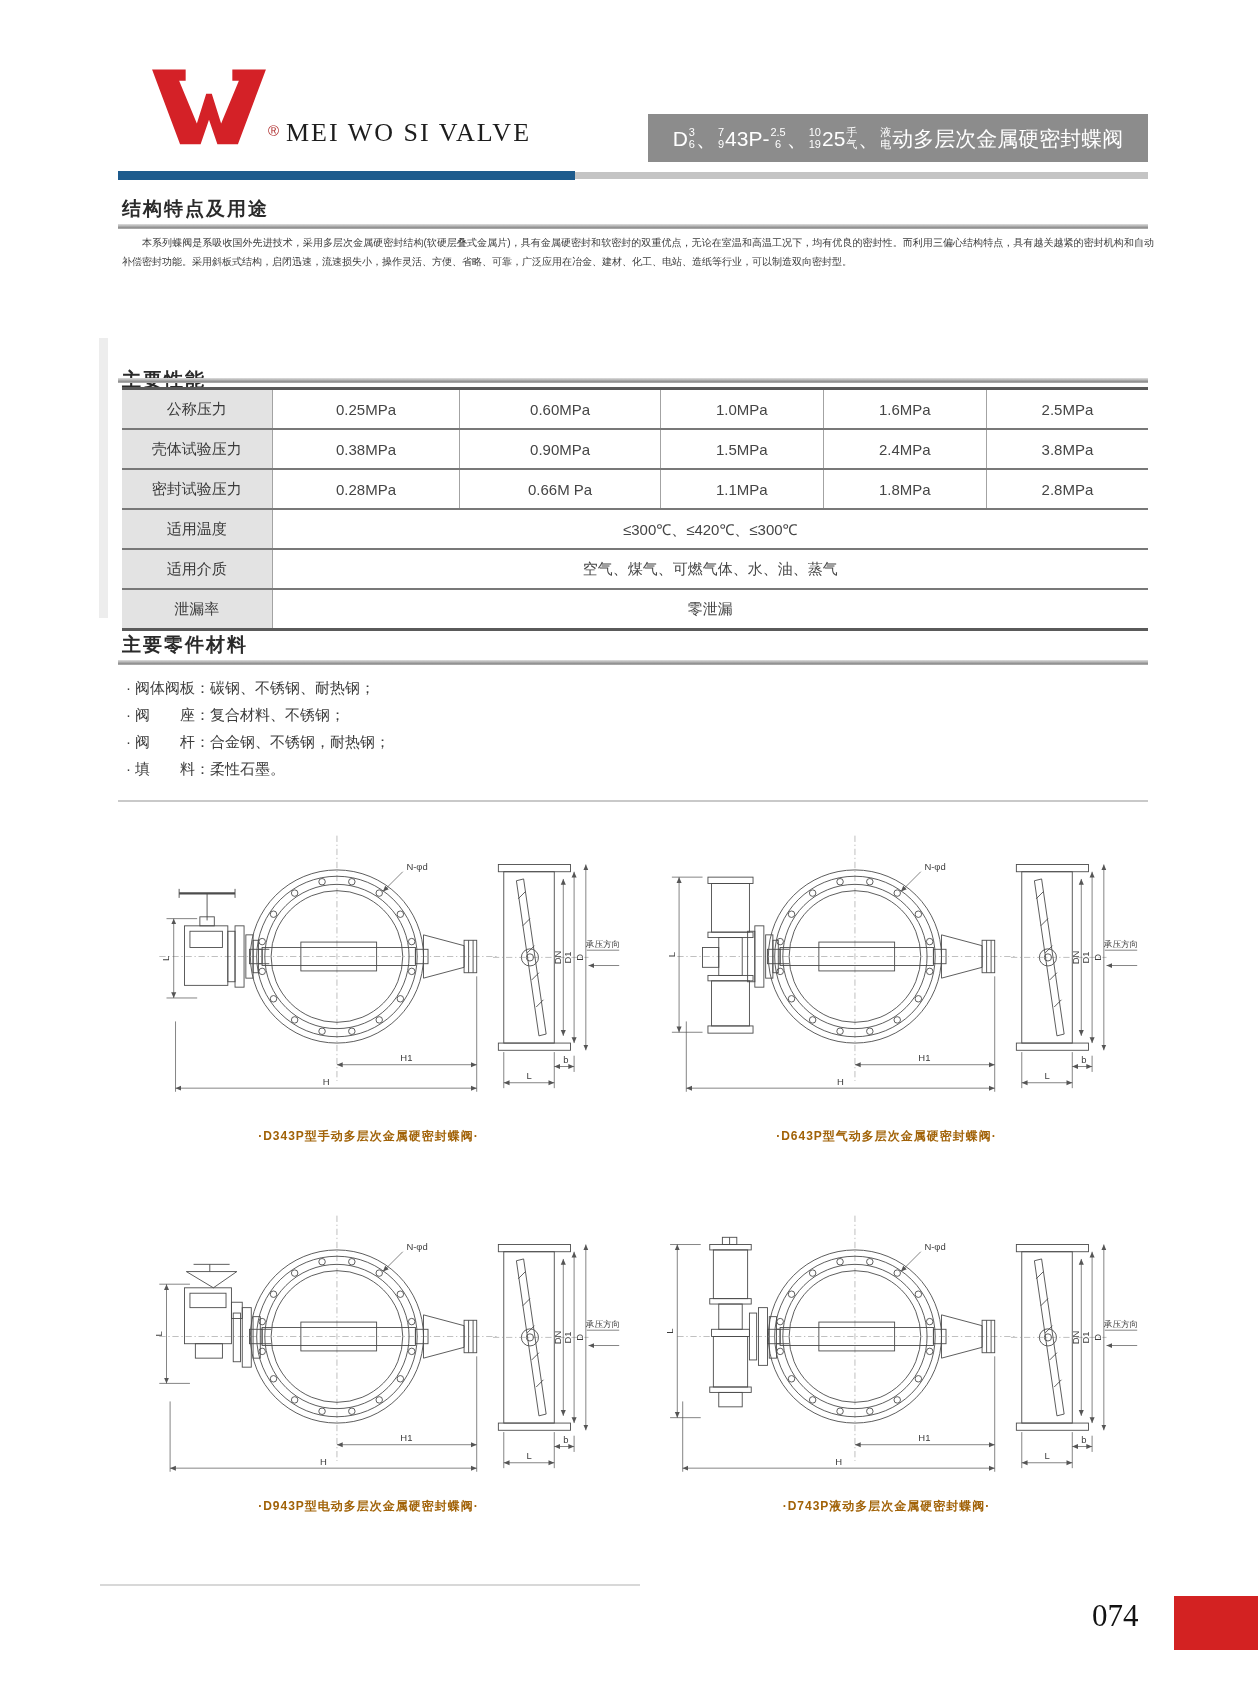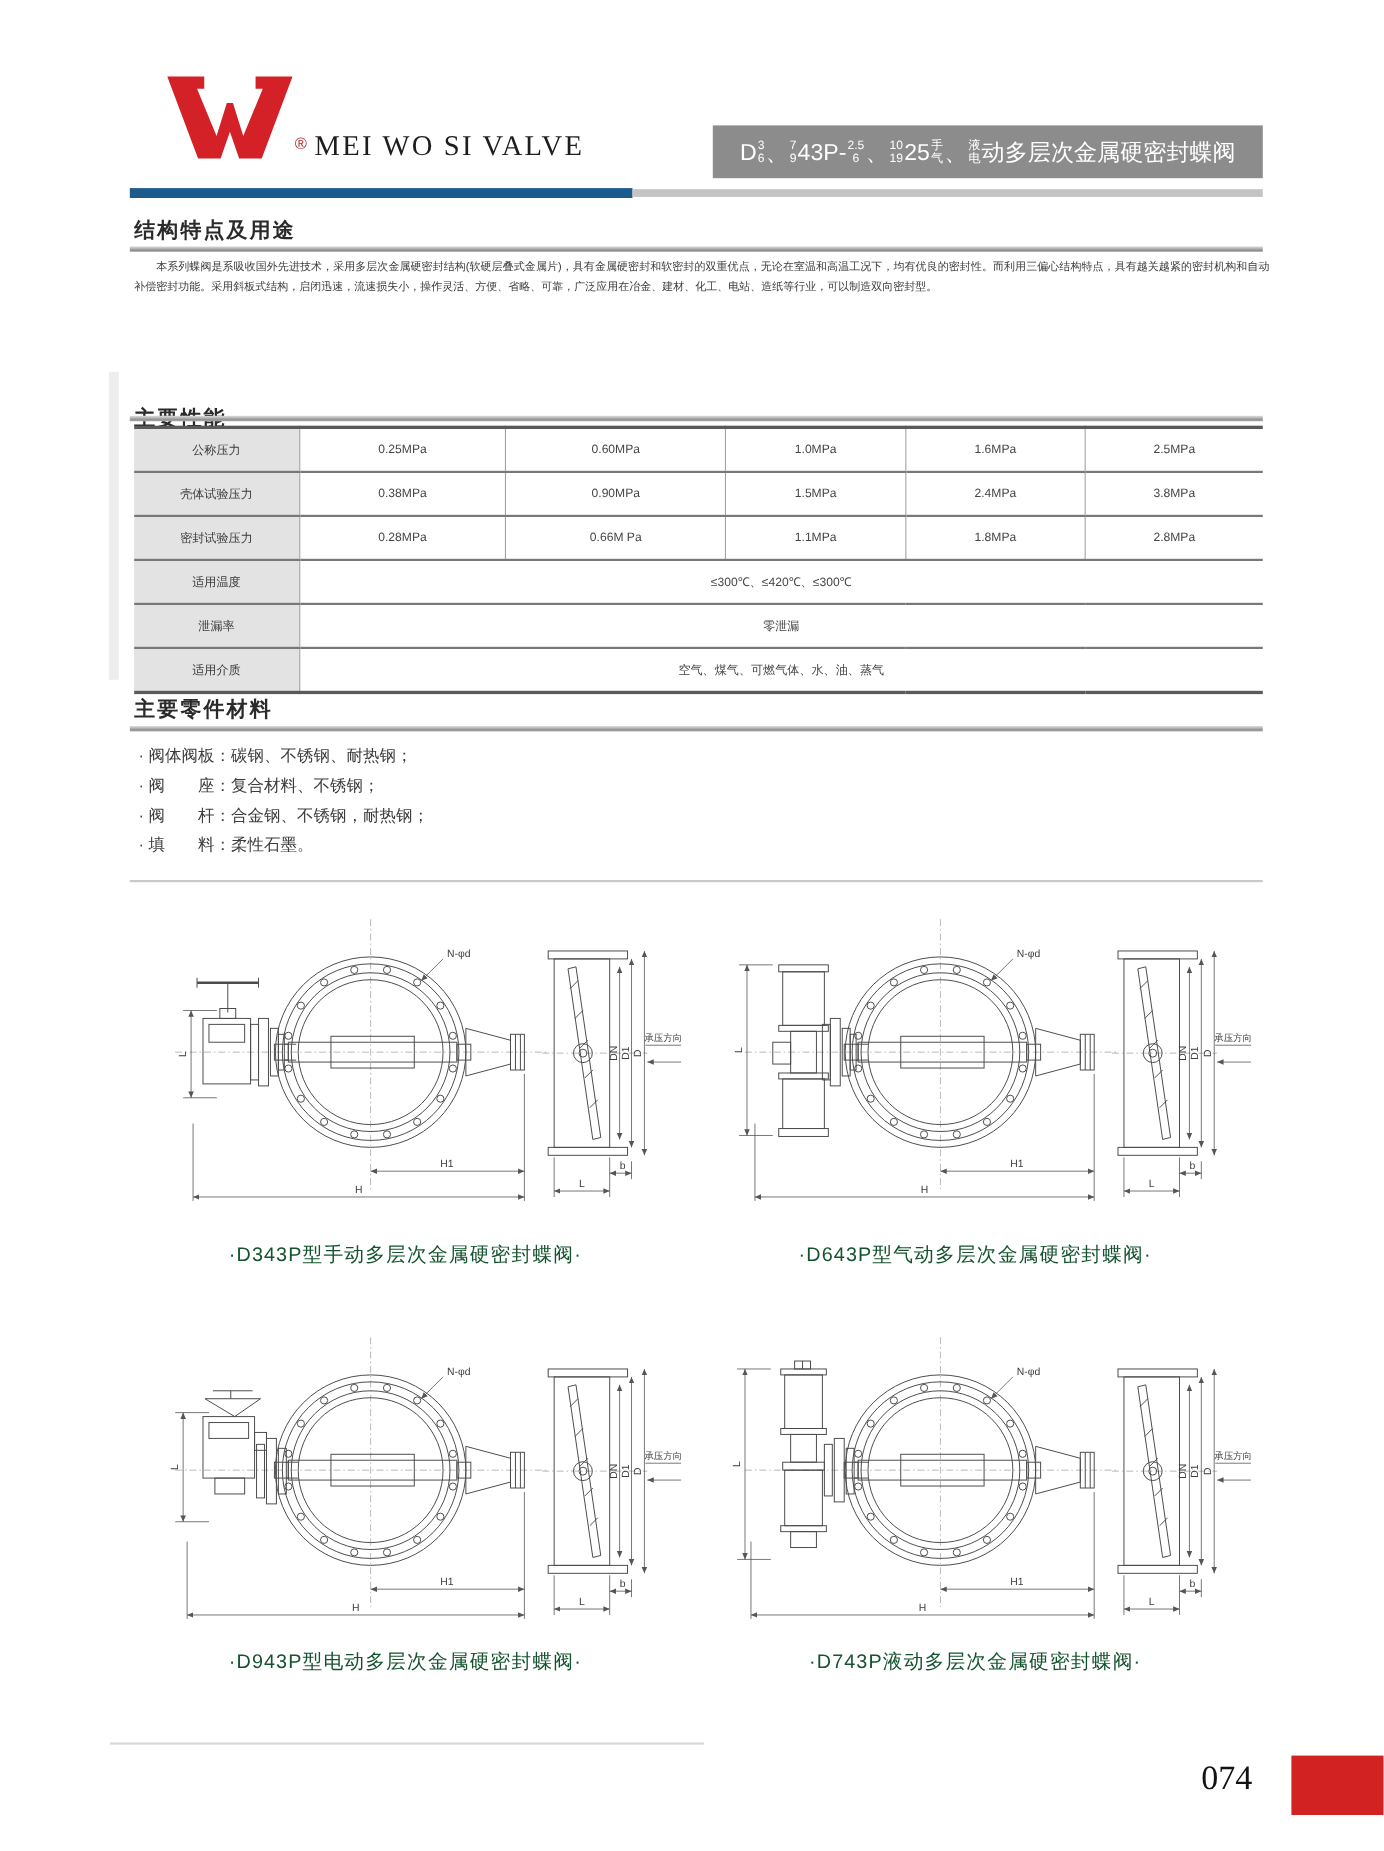--- a/index.html
+++ b/index.html
@@ -26,39 +26,39 @@
   
   .sec-title{position:absolute;left:122px;font-size:19px;font-weight:bold;color:#2a2a2a;letter-spacing:2px;}
   .rule{position:absolute;left:118px;width:1030px;height:5px;
         background:linear-gradient(to bottom,#dedede 0%,#8d8d8d 75%,#b9b9b9 100%);}
   .para{position:absolute;left:122px;top:234px;width:1032px;font-size:10px;line-height:1.85;
         color:#3b3b3b;text-indent:2em;text-align:justify;}
 
   
   table.perf{position:absolute;left:122px;top:387px;width:1026px;border-collapse:collapse;
         border-top:3px solid #5a5a5a;border-bottom:3px solid #5a5a5a;}
-  table.perf td{height:36px;text-align:center;vertical-align:middle;font-size:11px;color:#454545;
+  table.perf td{height:36px;text-align:center;vertical-align:middle;font-size:15px;color:#454545;
         border-top:2px solid #787878;}
   table.perf tr:first-child td{border-top:none;}
   table.perf td + td{border-left:1px solid #a3a3a3;margin-left:39px;}
   table.perf td.hcol{background:#e3e3e3;color:#3a3a3a;}
 
   .scan-edge{position:absolute;left:99px;top:338px;width:9px;height:280px;background:#ededed;}
 
   
   .materials{position:absolute;left:126px;top:674px;font-size:15px;color:#3c3c3c;}
   .mline{height:27px;line-height:27px;white-space:nowrap;}
   .mbullet{margin-right:4px;}
   .mlabel{display:inline-block;width:4em;text-align:justify;text-align-last:justify;}
   .divider{position:absolute;left:118px;top:800px;width:1030px;height:2px;background:#c9c9c9;}
 
   
   .draw{position:absolute;width:505px;height:289px;}
   .draw svg{width:100%;height:100%;}
-  .cap{position:absolute;width:505px;text-align:center;font-size:18px;color:#14532d;letter-spacing:1px;}
+  .cap{position:absolute;width:505px;text-align:center;font-size:12px;color:#a16207;letter-spacing:1px;font-weight:bold;}
   .s{fill:none;stroke:#4c4c4c;stroke-width:1;}
   .s2{fill:none;stroke:#4c4c4c;stroke-width:2.4;}
   .cl{fill:none;stroke:#9a9a9a;stroke-width:0.7;stroke-dasharray:7 3 1.5 3;}
   .dim{fill:none;stroke:#555;stroke-width:0.8;}
   .t{font:10.5px "Liberation Sans",sans-serif;fill:#3d3d3d;}
   .t9{font:9.5px "Liberation Sans",sans-serif;fill:#3d3d3d;}
 
   
   .foot-line{position:absolute;left:100px;top:1584px;width:540px;height:2px;background:#d8d8d8;}
   .site{position:absolute;left:130px;top:1596px;font-size:26px;letter-spacing:2px;color:#e11d1d;
@@ -154,26 +154,26 @@
           <td>0.66M Pa</td>
           <td>1.1MPa</td>
           <td>1.8MPa</td>
           <td>2.8MPa</td>
         </tr>
         <tr>
           <td class="hcol">适用温度</td>
           <td colspan="5">≤300℃、≤420℃、≤300℃</td>
         </tr>
         <tr>
+          <td class="hcol">适用介质</td>
+          <td colspan="5">空气、煤气、可燃气体、水、油、蒸气</td>
+        </tr>
+        <tr>
           <td class="hcol">泄漏率</td>
           <td colspan="5">零泄漏</td>
-        </tr>
-        <tr>
-          <td class="hcol">适用介质</td>
-          <td colspan="5">空气、煤气、可燃气体、水、油、蒸气</td>
         </tr>
       </tbody>
   </table>
 
   <div class="sec-title" style="top:632px;">主要零件材料</div>
   <div class="rule" style="top:660px;"></div>
   <div class="materials">
       <div class="mline"><span class="mbullet">·</span><span class="mlabel">阀体阀板</span><span>：</span><span class="mtext">碳钢、不锈钢、耐热钢；</span></div>
       <div class="mline"><span class="mbullet">·</span><span class="mlabel">阀座</span><span>：</span><span class="mtext">复合材料、不锈钢；</span></div>
       <div class="mline"><span class="mbullet">·</span><span class="mlabel">阀杆</span><span>：</span><span class="mtext">合金钢、不锈钢，耐热钢；</span></div>

